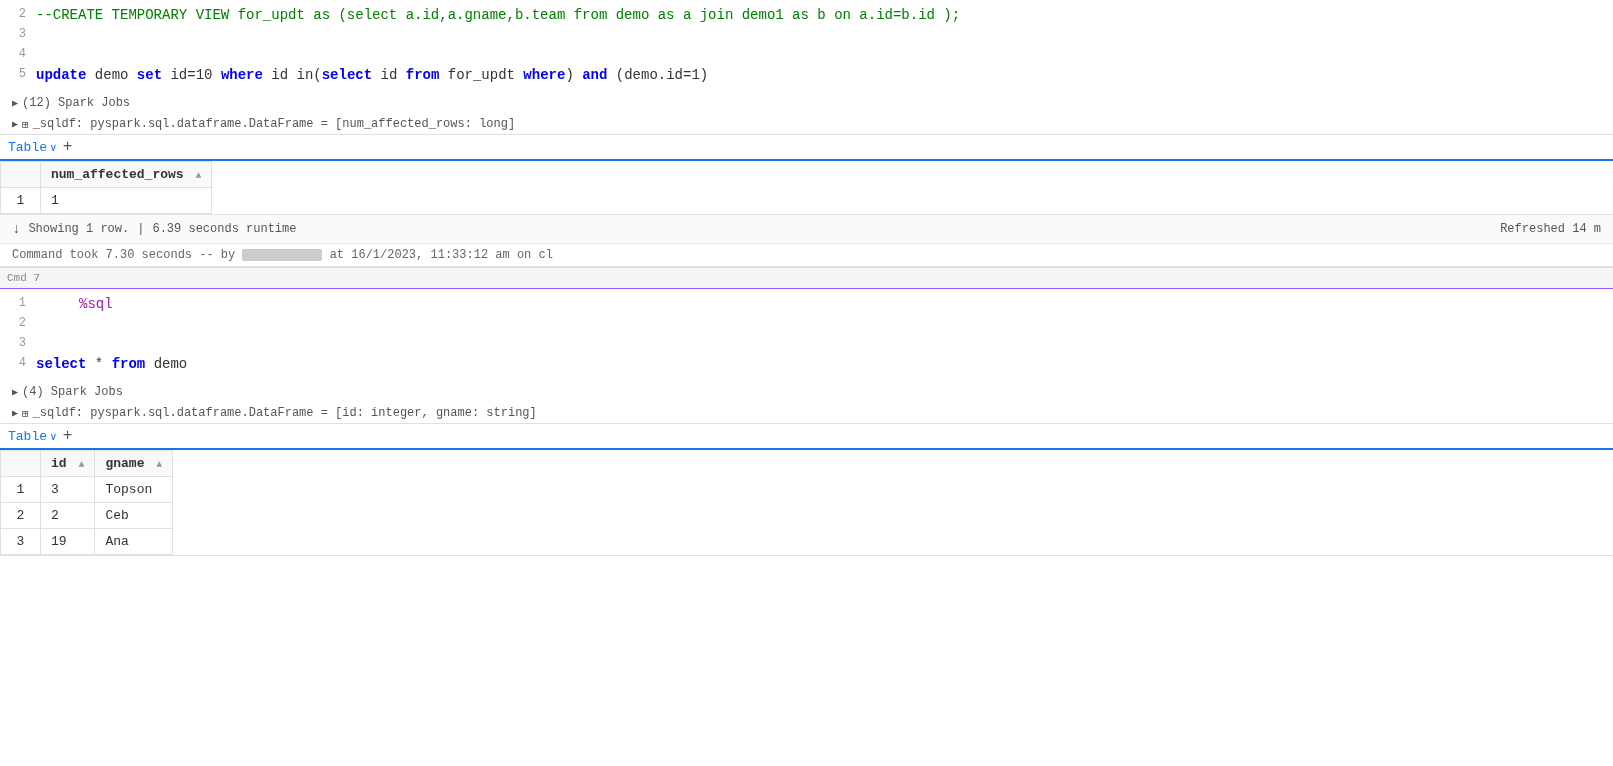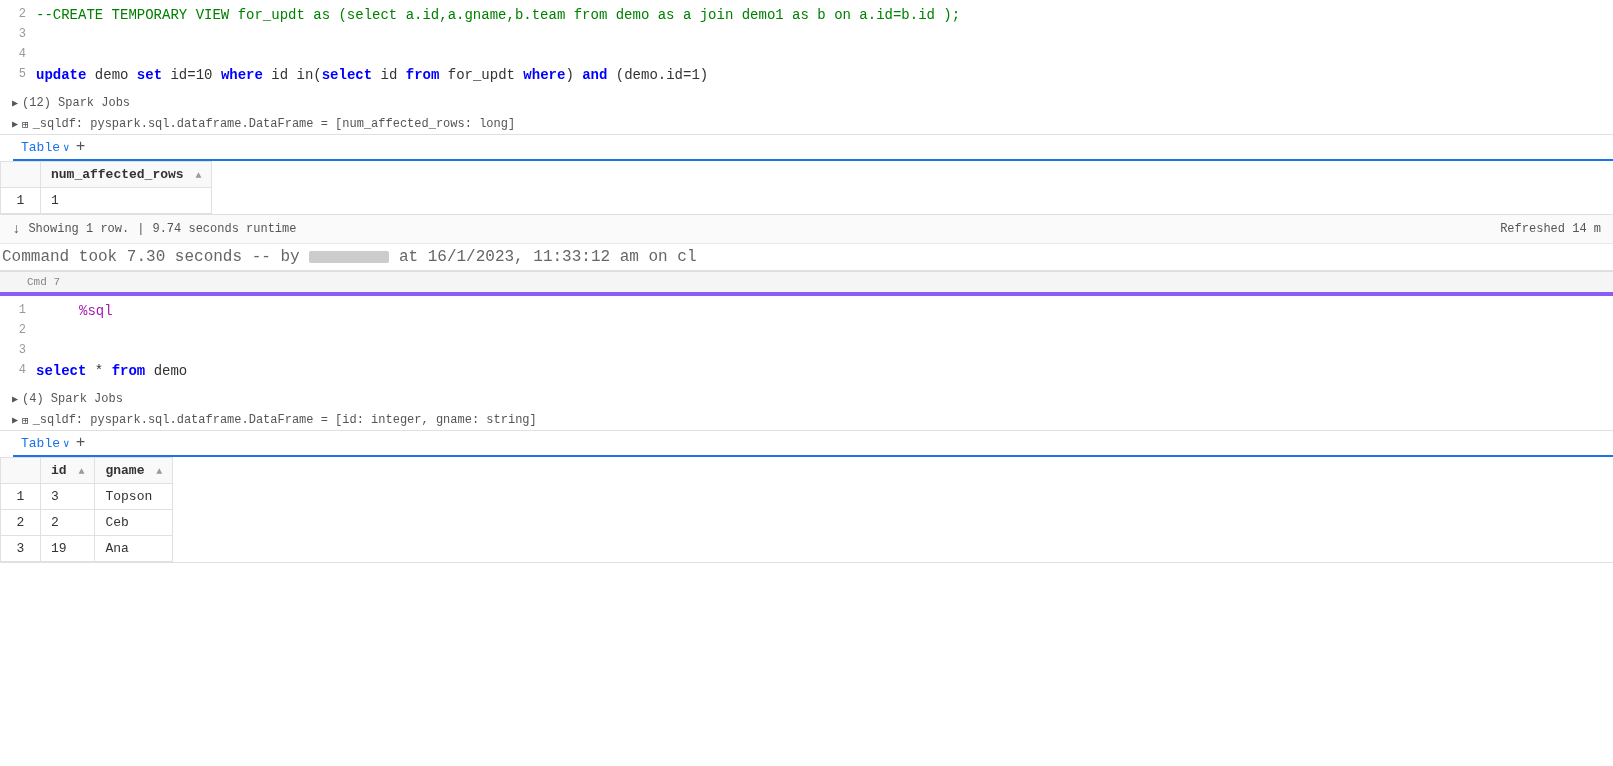--- a/index.html
+++ b/index.html
@@ -17,24 +17,24 @@
 
     
     .cell-block {
       border-bottom: 1px solid #e0e0e0;
       background: #fff;
     }
 
     .cmd-label {
       font-size: 11px;
       color: #888;
-      padding: 4px 27px;
+      padding: 4px 7px;
       background: #f5f5f5;
       border-top: 1px solid #ddd;
-      border-bottom: 4px solid #8b5cf6;
+      border-bottom: 1px solid #8b5cf6;
     }
 
     
     .code-area {
       background: #fff;
       padding: 6px 0;
     }
     .code-line {
       display: flex;
       align-items: flex-start;
@@ -98,21 +98,20 @@
     .table-view {
       border-top: 1px solid #e0e0e0;
     }
 
     .table-toolbar {
       display: flex;
       align-items: center;
       padding: 4px 8px;
       gap: 6px;
       border-bottom: 2px solid #1a73e8;
-      margin-left: 13px;
     }
     .table-tab {
       color: #1a73e8;
       font-size: 13px;
       font-weight: 500;
       cursor: pointer;
       display: flex;
       align-items: center;
       gap: 3px;
     }
@@ -178,22 +177,22 @@
       align-items: center;
       gap: 8px;
     }
     .download-icon {
       font-size: 14px;
       color: #555;
     }
 
     
     .cmd-took {
-      padding: 4px 2px;
-      font-size: 16px;
+      padding: 4px 12px;
+      font-size: 12px;
       color: #666;
       background: #fff;
       border-top: 1px solid #e8e8e8;
     }
     .redacted {
       display: inline-block;
       background: #ccc;
       color: #ccc;
       border-radius: 2px;
       min-width: 80px;
@@ -263,21 +262,21 @@
             <td>1</td>
           </tr>
         </tbody>
       </table>
 
       <div class="table-footer">
         <div class="footer-left">
           <span class="download-icon">↓</span>
           <span>Showing 1 row.</span>
           <span> | </span>
-          <span>9.74 seconds runtime</span>
+          <span>6.39 seconds runtime</span>
         </div>
         <div class="footer-right">
           <span>Refreshed 14 m</span>
         </div>
       </div>
     </div>
 
     <div class="cmd-took">
       <span>Command took 7.30 seconds -- by</span>
       <span class="redacted">&nbsp;</span>

